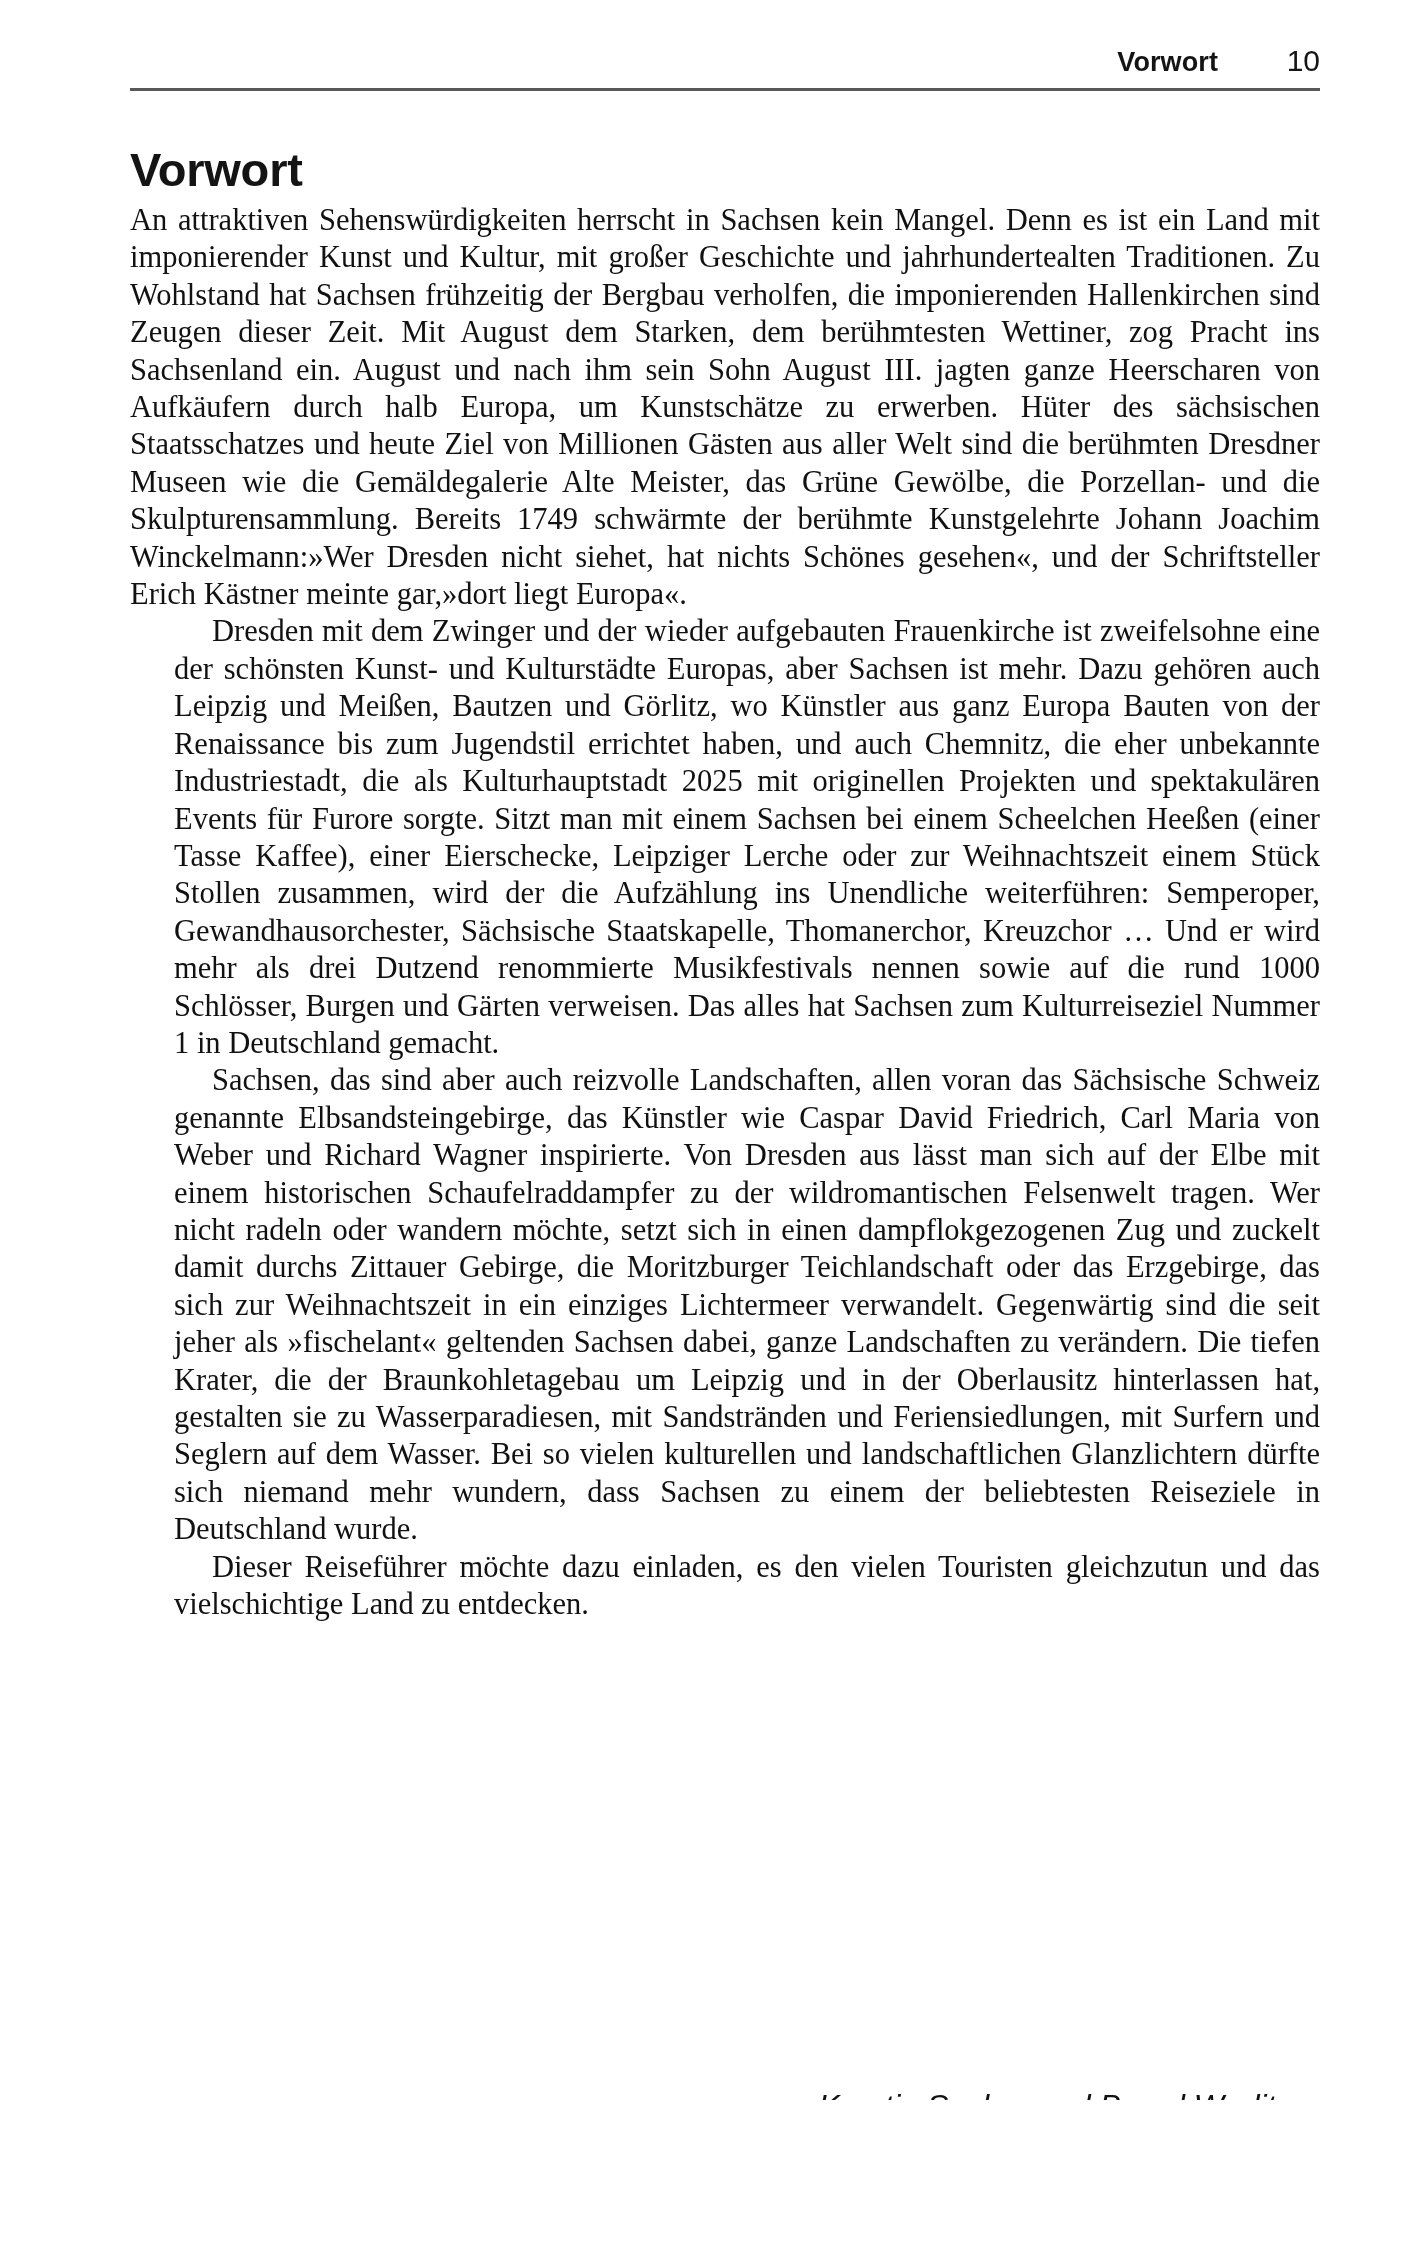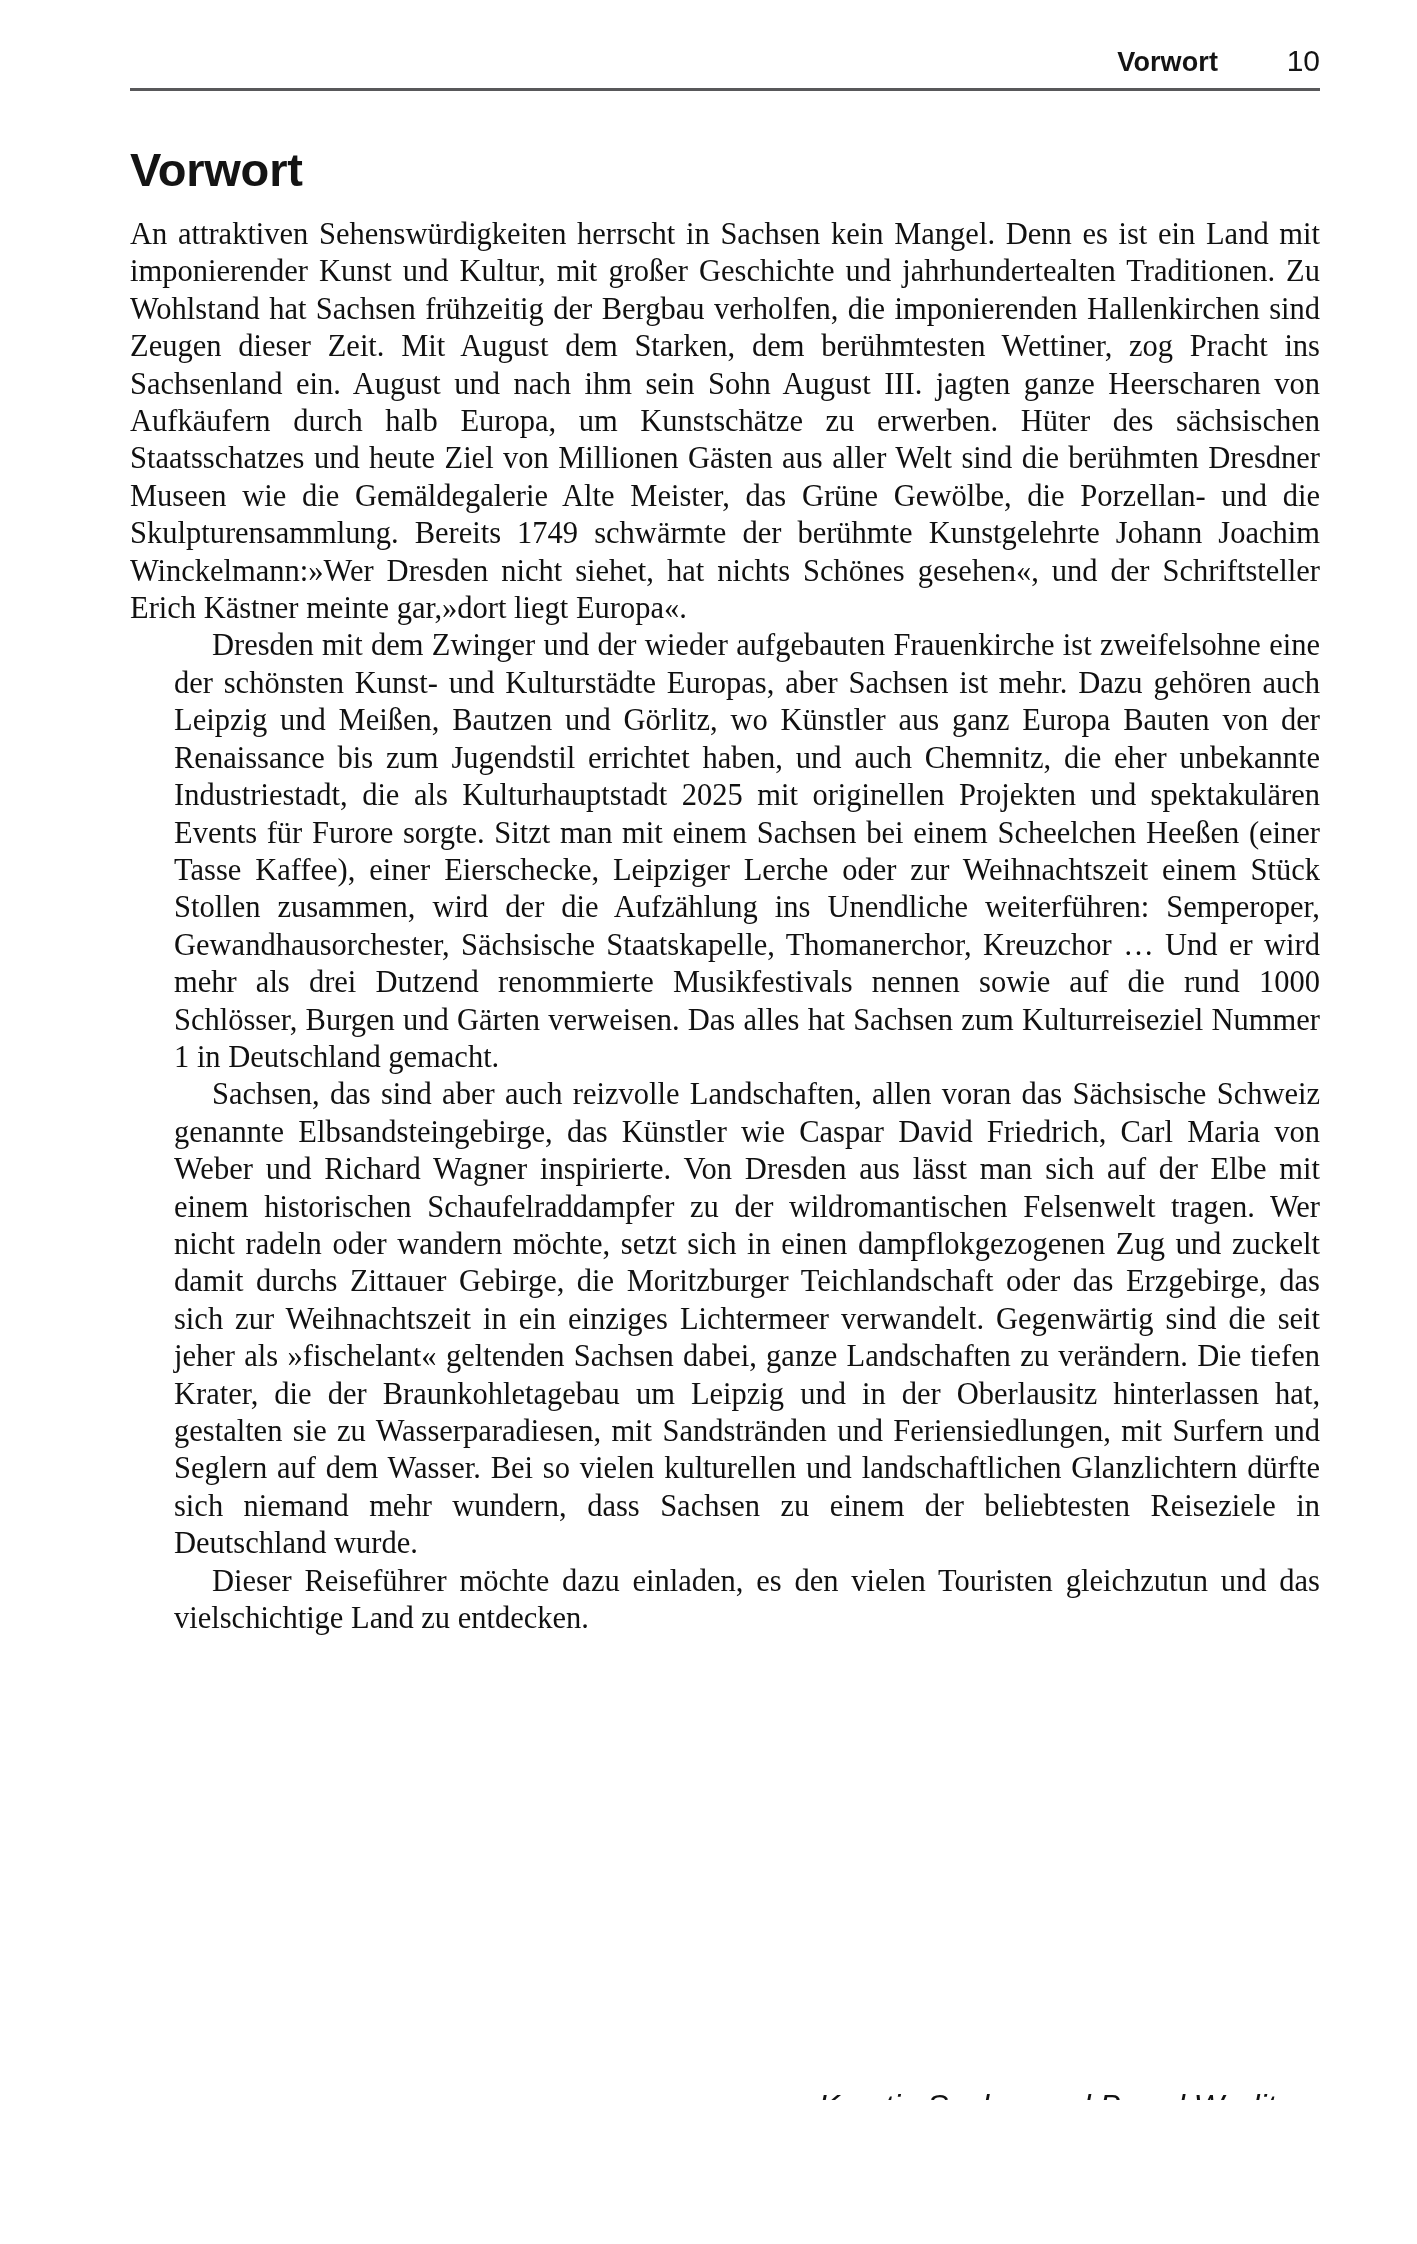--- a/index.html
+++ b/index.html
@@ -63,21 +63,21 @@
     font-size: 47px;
     line-height: 1.15;
     color: #141414;
     letter-spacing: -0.2px;
   }
 
   
   .body-block {
     position: absolute;
     left: 130px;
-    top: 216px;
+    top: 202px;
     width: 1190px;
     font-family: "Liberation Serif", "DejaVu Serif", serif;
     font-size: 30.5px;
     line-height: 37.4px;
     color: #111111;
     text-align: justify;
     text-justify: inter-word;
     hyphens: manual;
     -webkit-hyphens: manual;
   }

